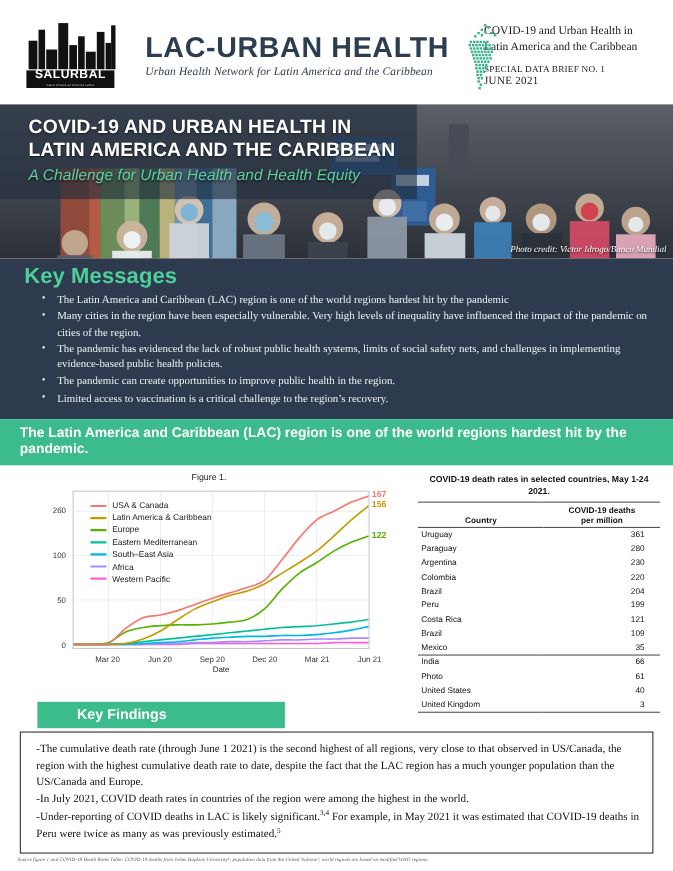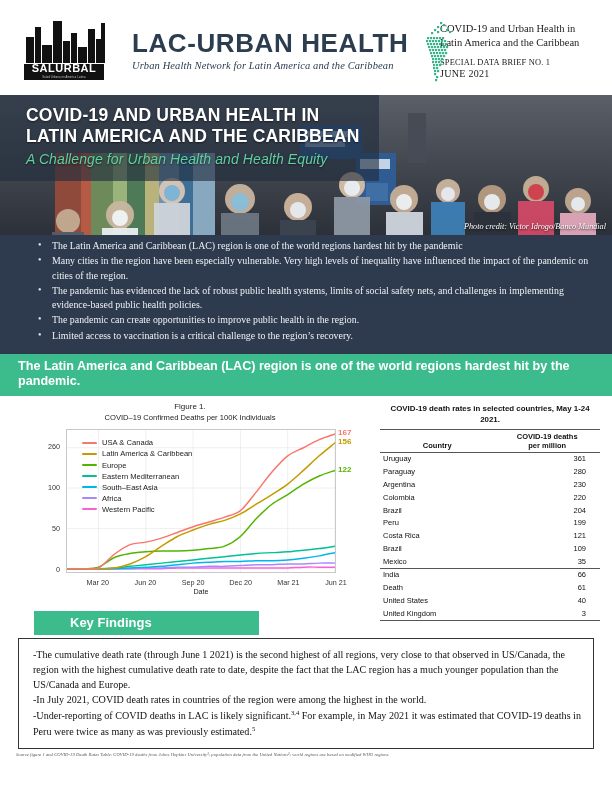--- a/index.html
+++ b/index.html
@@ -303,37 +303,37 @@
   </svg>
   <div class="hero-overlay"></div>
   <div class="hero-text">
     <div class="hero-h1">COVID-19 AND URBAN HEALTH IN LATIN AMERICA AND THE CARIBBEAN</div>
     <div class="hero-h2">A Challenge for Urban Health and Health Equity</div>
   </div>
   <div class="photo-credit">Photo credit: Victor Idrogo/Banco Mundial</div>
 </div>
 
 <div class="keymsg">
+  <div class="keymsg-h">Key Messages</div>
   <ul>
     <li>The Latin America and Caribbean (LAC) region is one of the world regions hardest hit by the pandemic</li>
     <li>Many cities in the region have been especially vulnerable. Very high levels of inequality have influenced the impact of the pandemic on cities of the region.</li>
     <li>The pandemic has evidenced the lack of robust public health systems, limits of social safety nets, and challenges in implementing evidence-based public health policies.</li>
     <li>The pandemic can create opportunities to improve public health in the region.</li>
     <li>Limited access to vaccination is a critical challenge to the region’s recovery.</li>
   </ul>
 </div>
 
 <div class="greenband">The Latin America and Caribbean (LAC) region is one of the world regions hardest hit by the pandemic.</div>
 
 <div class="datarow">
 
   <div class="figwrap">
     <div class="fig-cap">
       <div class="l1">Figure 1.</div>
-      <div>COVID–19 Confirmed Deaths per 100K Individuals</div>
     </div>
     <div class="plot">
       <div class="ylab">Confirmed COVID–19 deaths per 100k</div>
       <div class="xlab">Date</div>
       <div class="plot-panel">
         <svg id="chart-svg" viewBox="0 0 270 144" preserveAspectRatio="none" style="position:absolute;inset:0;width:100%;height:100%">
             <line x1="0" x2="270" y1="140.72727272727272" y2="140.72727272727272" stroke="#e8e8e8" stroke-width="0.7"></line>
             <line x1="0" x2="270" y1="99.81818181818181" y2="99.81818181818181" stroke="#e8e8e8" stroke-width="0.7"></line>
             <line x1="0" x2="270" y1="58.90909090909091" y2="58.90909090909091" stroke="#e8e8e8" stroke-width="0.7"></line>
             <line x1="0" x2="270" y1="18" y2="18" stroke="#e8e8e8" stroke-width="0.7"></line>
@@ -450,21 +450,21 @@
           </tr>
           <tr class="group-end">
             <td class="c1">Mexico</td>
             <td class="c2">35</td>
           </tr>
           <tr>
             <td class="c1">India</td>
             <td class="c2">66</td>
           </tr>
           <tr>
-            <td class="c1">Death</td>
+            <td class="c1">Photo</td>
             <td class="c2">61</td>
           </tr>
           <tr>
             <td class="c1">United States</td>
             <td class="c2">40</td>
           </tr>
           <tr class="last-row">
             <td class="c1">United Kingdom</td>
             <td class="c2">3</td>
           </tr>

